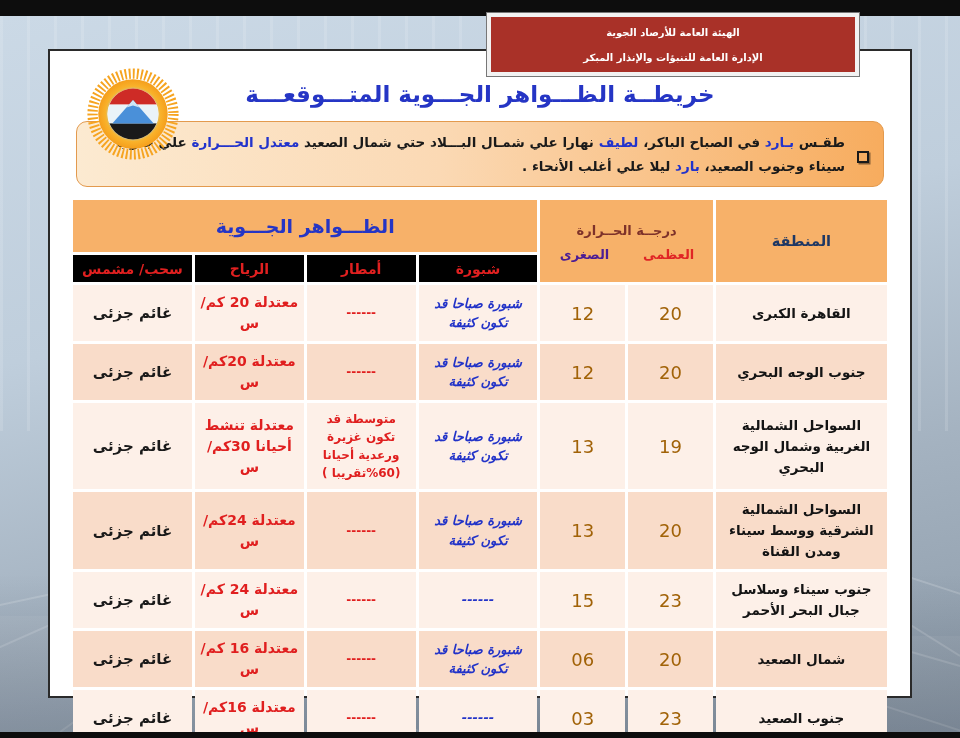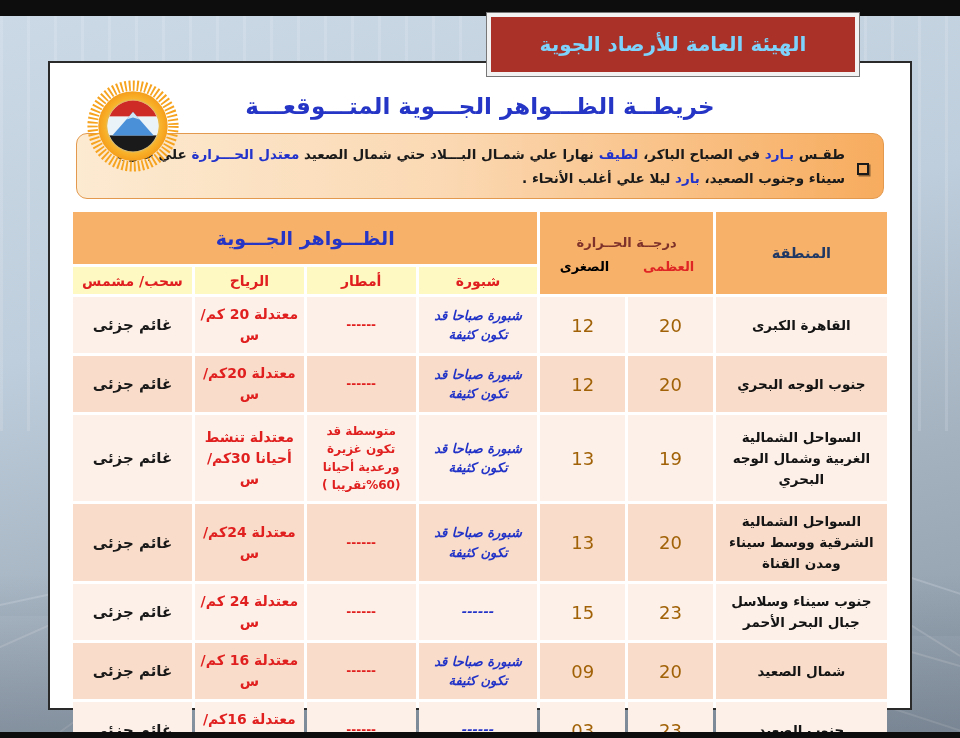--- a/index.html
+++ b/index.html
@@ -16,24 +16,24 @@
   .bg svg.geo { position:absolute; left:0; top:0; }
 
   .top-bar { position:absolute; left:0; top:0; width:960px; height:16px; background:#0d0d0d; z-index:3; }
   .bottom-bar { position:absolute; left:0; top:732px; width:960px; height:6px; background:#0d0d0d; z-index:3; }
 
   
   .red-box { position:absolute; left:487px; top:13px; width:372px; height:63px; z-index:5;
         background:#A93128; border:4px solid #F2F2F2; outline:1px solid #777;
         display:flex; flex-direction:column; justify-content:center; align-items:center;
         direction:rtl; }
-  .red-box div { color:#7dd3fc; font-weight:bold; font-size:20px; line-height:25px; white-space:nowrap; }
-
-  
-  .panel { position:absolute; left:48px; top:61px; width:864px; height:649px; z-index:2;
+  .red-box div { color:#ffffff; font-weight:bold; font-size:10px; line-height:25px; white-space:nowrap; }
+
+  
+  .panel { position:absolute; left:48px; top:49px; width:864px; height:649px; z-index:2;
         background:#ffffff; border:2px solid #2a2a2a; direction:rtl; }
 
   .logo { position:absolute; left:36px; top:16px; width:94px; height:94px; }
 
   .titles { text-align:center; padding-top:30px; direction:rtl; }
   .titles .t1 { color:#2535C5; font-weight:bold; font-size:23px; letter-spacing:0; }
   .titles .t2 { color:#2535C5; font-weight:bold; font-size:20px; margin-top:6px; }
 
   
   .note { margin:14px 26px 0 26px; min-height:56px; border-radius:11px;
@@ -51,22 +51,22 @@
   table.wx th, table.wx td { text-align:center; vertical-align:middle; }
 
   .h-orange { background:#F7B169; }
   .h-pheno { color:#2535C5; font-size:19px; font-weight:bold; height:52px; }
   .h-region { color:#1F3864; font-size:14.5px; font-weight:bold; }
   .h-temp { padding:4px 2px 2px 2px;margin-top:12px; }
   .h-temp .tt { color:#7E322A; font-size:13px; font-weight:bold; }
   .h-temp .sub { display:flex; direction:rtl; margin-top:9px; }
   .h-temp .sub span { flex:1; font-size:13px; font-weight:bold; }
   .h-temp .sub .mx { color:#E02525; }
-  .h-temp .sub .mn { color:#000000; }
-  .h-sub { background:#fef9c3; color:#E02020; font-size:14px; font-weight:bold; height:27px; }
+  .h-temp .sub .mn { color:#4c1d95; }
+  .h-sub { background:#000000; color:#E02020; font-size:14px; font-weight:bold; height:27px; }
 
   tr.odd td { background:#FDF0E8; }
   tr.even td { background:#F9DCC9; }
   td { padding:7px 4px; }
   td.region { font-size:13.5px; font-weight:bold; color:#141414; line-height:1.55; padding:7px 8px; }
   td.tnum { font-size:18px; font-weight:normal; color:#a16207; }
   td.fog { font-size:13px; font-weight:bold; color:#2233C8; line-height:1.5;font-style:italic; }
   td.rain { font-size:12px; font-weight:bold; color:#E01F1F; line-height:1.5; }
   td.wind { font-size:14px; font-weight:bold; color:#E01F1F; line-height:1.5; }
   td.clouds { font-size:15px; font-weight:bold; color:#1a1a1a; }
@@ -88,20 +88,21 @@
       <rect x="600" y="620" width="360" height="96"></rect>
     </g>
   </svg>
 </div>
 
 <div class="top-bar"></div>
 <div class="bottom-bar"></div>
 
 <div class="red-box">
   <div>الهيئة العامة للأرصاد الجوية</div>
+  <div>الإدارة العامة للتنبؤات والإنذار المبكر</div>
 </div>
 
 <div class="panel">
 
   <svg class="logo" viewBox="0 0 100 100">
     <defs>
       <clipPath id="emb">
           <circle cx="50" cy="50" r="27"></circle>
         </clipPath>
       <radialGradient id="sun" cx="50%" cy="50%" r="50%">
@@ -202,21 +203,21 @@
         <td class="tnum">23</td>
         <td class="tnum">15</td>
         <td class="fog">------</td>
         <td class="rain">------</td>
         <td class="wind">معتدلة 24 كم/س</td>
         <td class="clouds">غائم جزئى</td>
       </tr>
       <tr class="even">
         <td class="region">شمال الصعيد</td>
         <td class="tnum">20</td>
-        <td class="tnum">09</td>
+        <td class="tnum">06</td>
         <td class="fog">شبورة صباحا قد تكون كثيفة</td>
         <td class="rain">------</td>
         <td class="wind">معتدلة 16 كم/س</td>
         <td class="clouds">غائم جزئى</td>
       </tr>
       <tr class="odd">
         <td class="region">جنوب الصعيد</td>
         <td class="tnum">23</td>
         <td class="tnum">03</td>
         <td class="fog">------</td>

